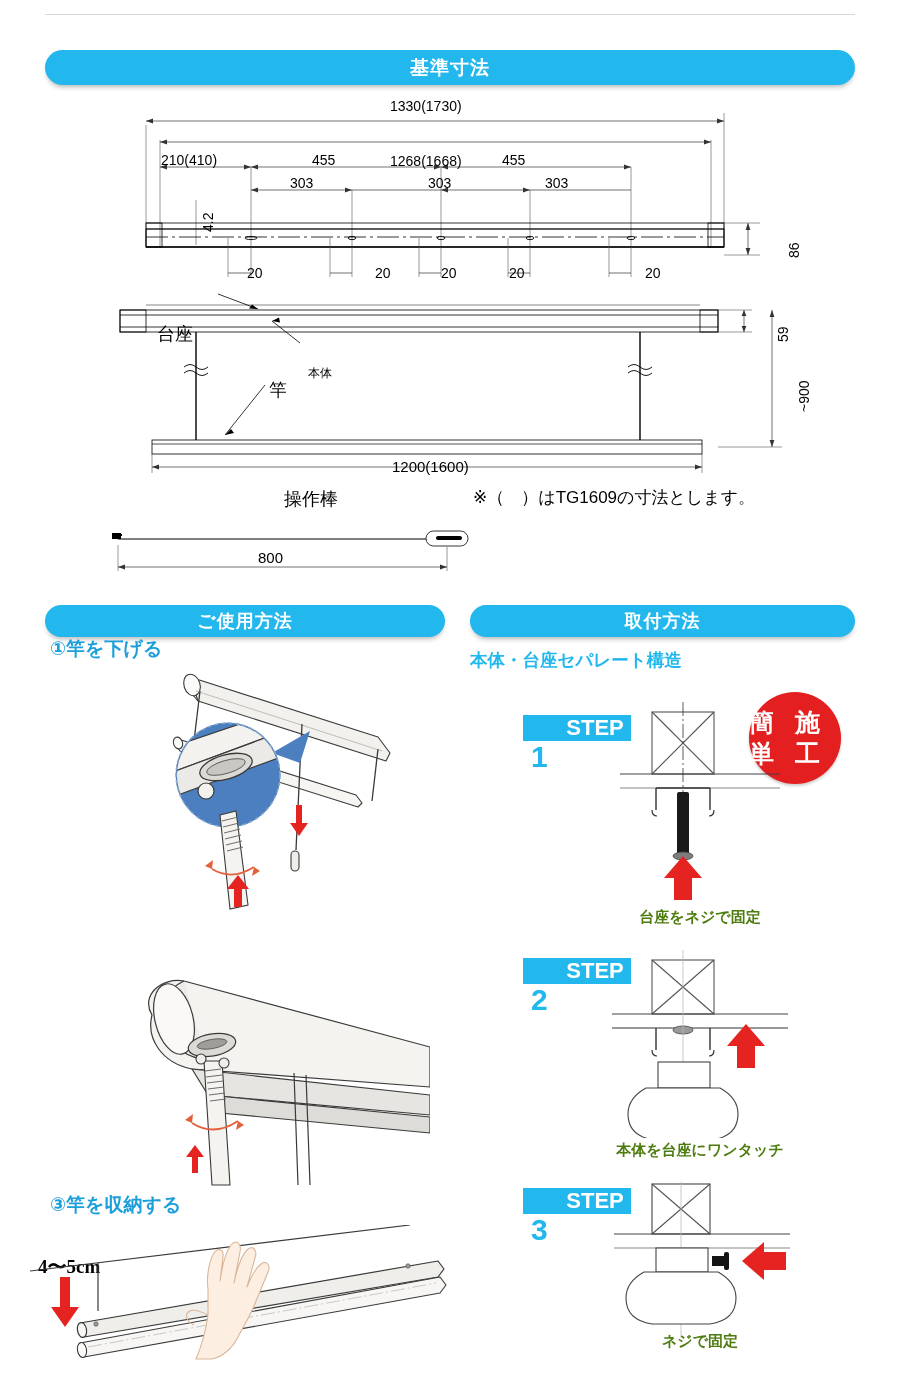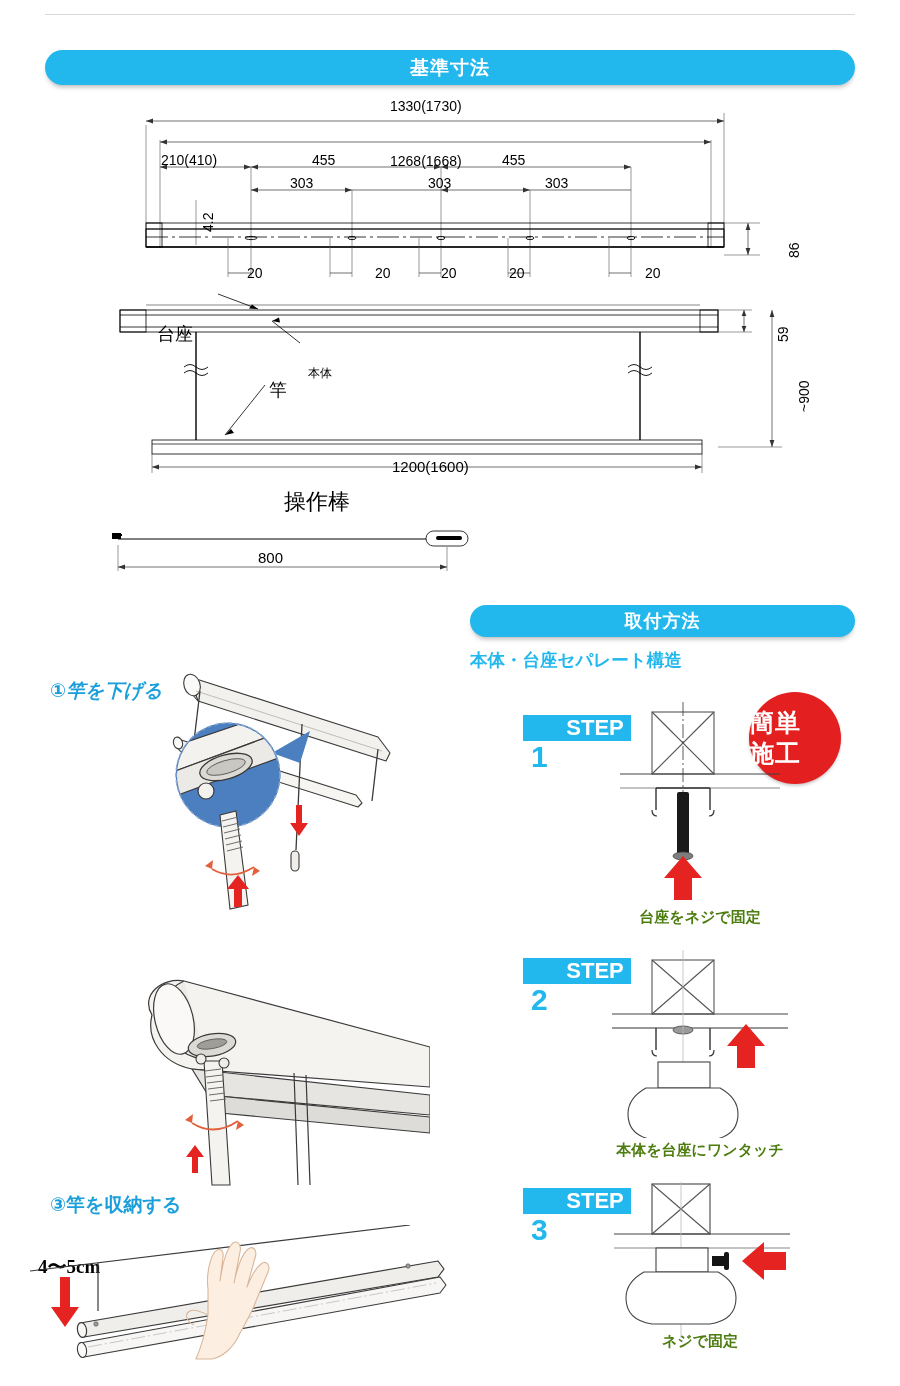--- a/index.html
+++ b/index.html
@@ -50,21 +50,21 @@
     color:#22b8ed;font-weight:bold;font-size:30px;line-height:32px;
     text-align:left;padding-left:8px;font-family:"Liberation Sans",sans-serif;
   }
   .cap{position:absolute;color:#4d7c0f;font-weight:bold;font-size:15px;
     white-space:nowrap;text-align:center;}
 
   
   #easy-badge{
     position:absolute;left:749px;top:692px;width:92px;height:92px;
     border-radius:50%;background:#e31f20;color:#fff;font-weight:bold;
-    display:flex;flex-direction:column;justify-content:center;
+    display:flex;flex-direction:row;align-items:center;justify-content:center;
     font-size:25px;line-height:31px;letter-spacing:1px;
     box-shadow:0 2px 3px rgba(0,0,0,.2);
   }
 
   
   #tagline{position:absolute;left:470px;top:648px;width:300px;
     color:#22b8ed;font-weight:bold;font-size:17.5px;line-height:25px;}
 
   
   .lhead{position:absolute;color:#1b9fdb;font-weight:bold;font-size:19px;
@@ -235,24 +235,26 @@
   <div class="t dim" style="left:509px;top:265px;">20</div>
   <div class="t dim" style="left:645px;top:265px;">20</div>
   <div class="t dim dim-v" style="left:775px;top:342px;">59</div>
   <div class="t dim dim-v" style="left:796px;top:412px;">~900</div>
   <div class="t dim" style="left:392px;top:458px;font-size:15px;">1200(1600)</div>
   <div class="t dim" style="left:258px;top:549px;font-size:15px;">800</div>
 
   <div class="t jp" style="left:157px;top:286px;font-size:18px;margin-top:36px;">台座</div>
   <div class="t jp" style="left:308px;top:365px;font-size:12px;">本体</div>
   <div class="t jp" style="left:269px;top:378px;font-size:18px;">竿</div>
-  <div class="t jp" style="left:284px;top:487px;font-size:22px;">操作棒</div>
-
-
-  <div class="lhead" style="left:50px;top:678px;font-style:italic;">①竿を下げる</div>
+  <div class="t jp" style="left:284px;top:487px;font-size:18px;">操作棒</div>
+  <div class="t jp" style="left:473px;top:486px;font-size:17px;">※（　）はTG1609の寸法とします。</div>
+
+  <div class="pill" id="pill-use">ご使用方法</div>
+
+  <div class="lhead" style="left:50px;top:636px;">①竿を下げる</div>
 
   <svg class="ill" style="left:150px;top:655px;" width="300" height="260" viewBox="0 0 300 260">
     <g stroke="#3a3a3a" stroke-width="1.1" fill="#f2f1ee" stroke-linejoin="round">
 
       <path d="M40,22 L228,82 L240,98 L236,106 L48,46 L36,32 Z"></path>
       <path d="M40,22 L48,46" fill="none"></path>
       <ellipse cx="42" cy="30" rx="8" ry="11" transform="rotate(-18 42 30)" fill="#fafaf8"></ellipse>
       <path d="M46,36 L232,96" fill="none" stroke="#b9b7b2" stroke-width="0.9"></path>
 
       <path d="M28,84 L206,140 L212,148 L208,152 L30,96 L24,88 Z" fill="#f6f5f2"></path>

